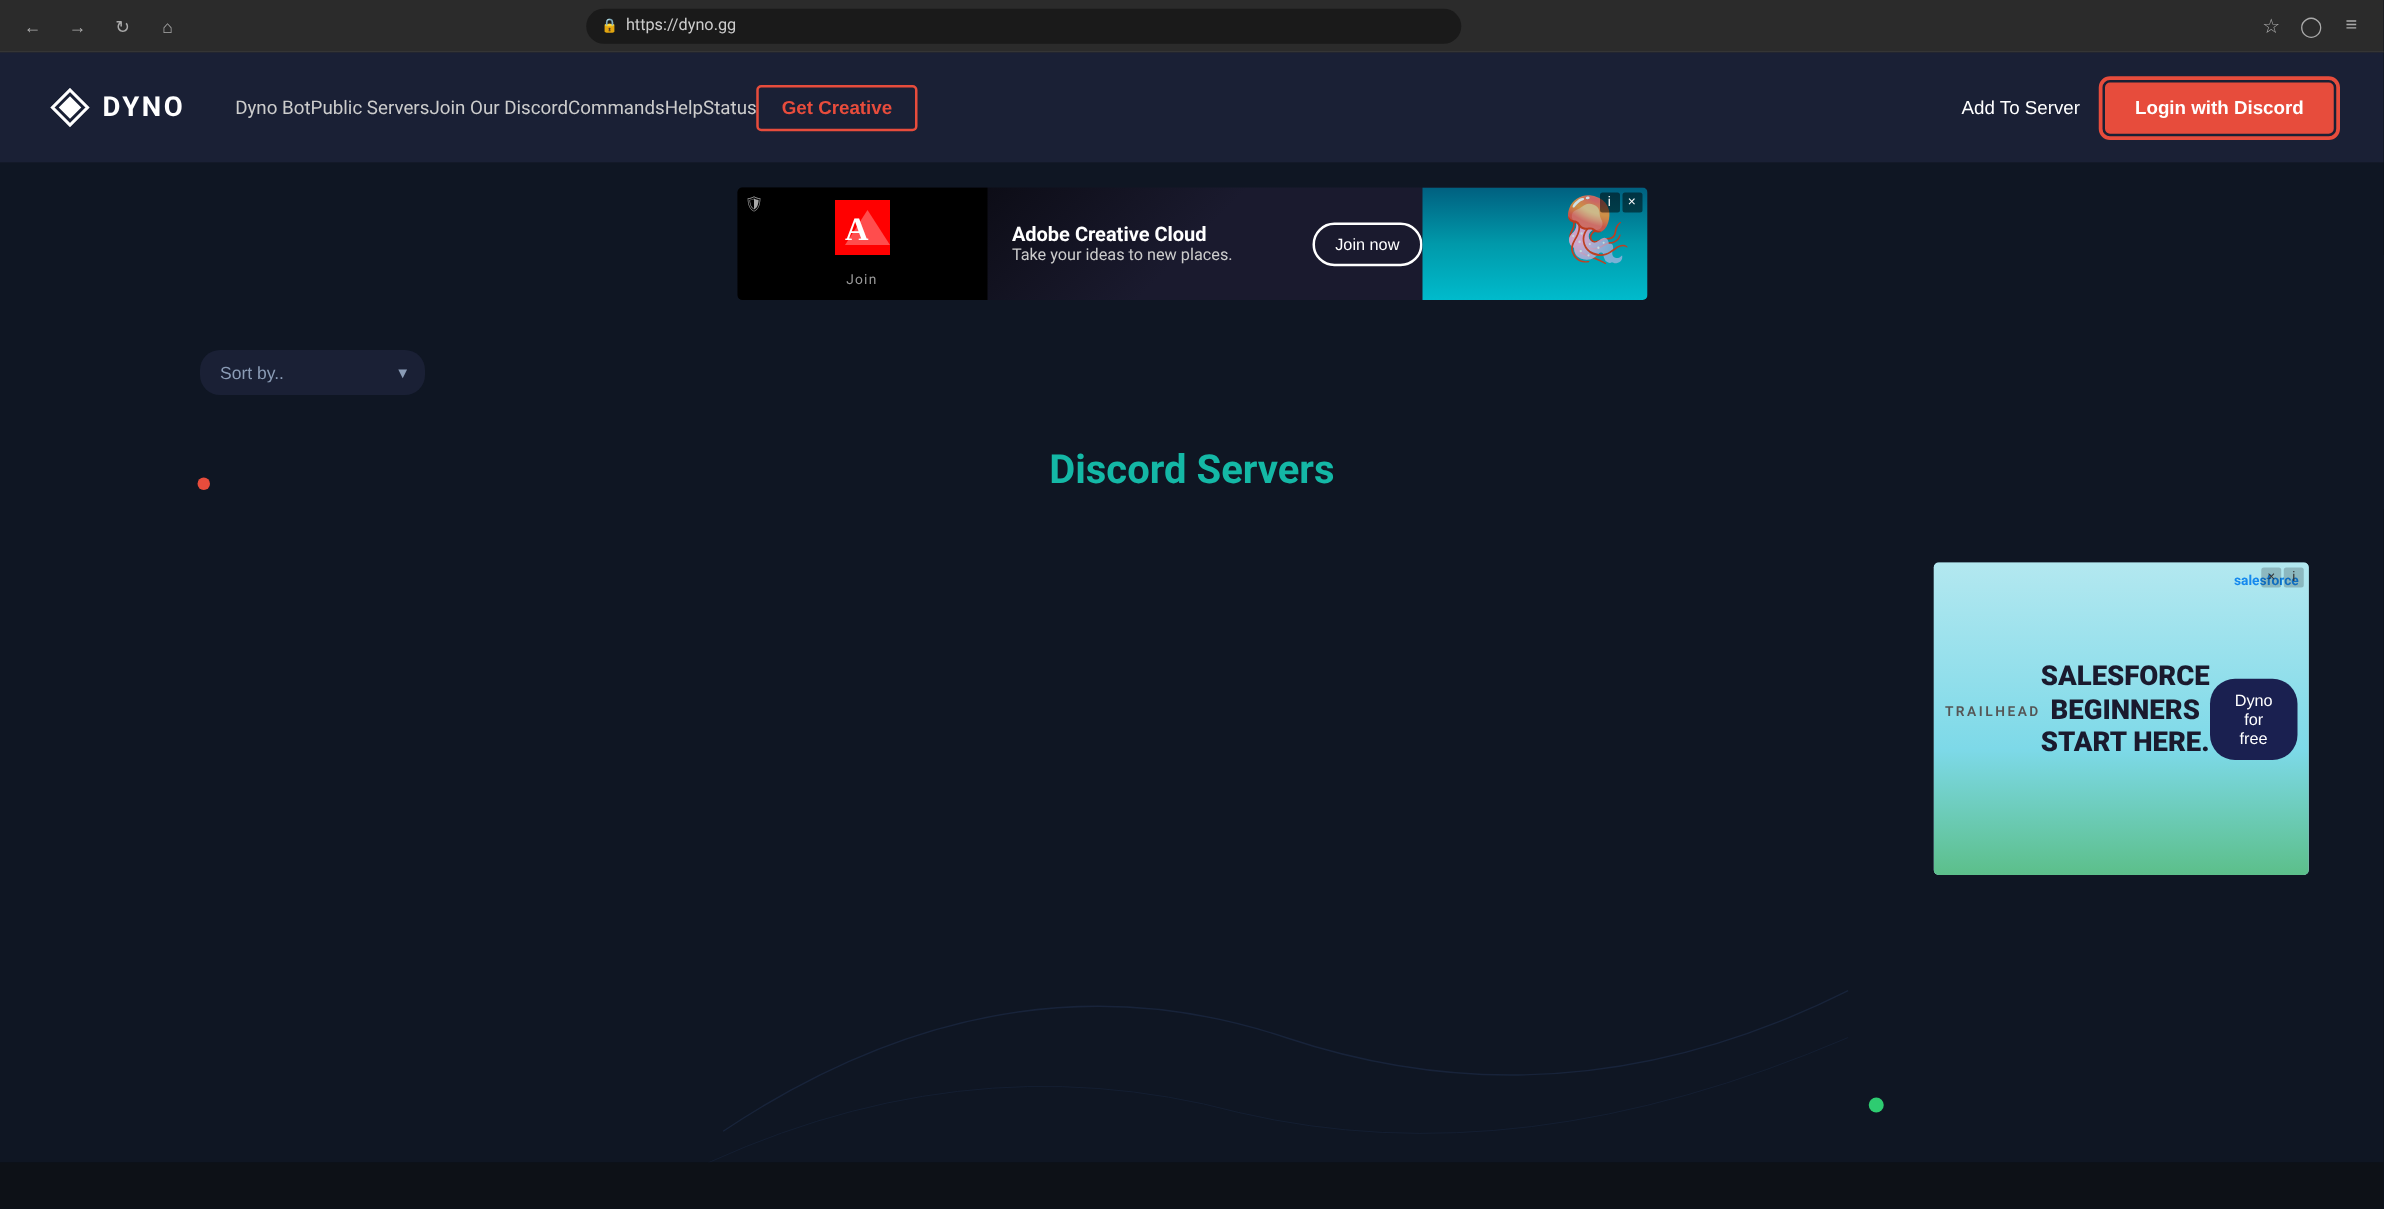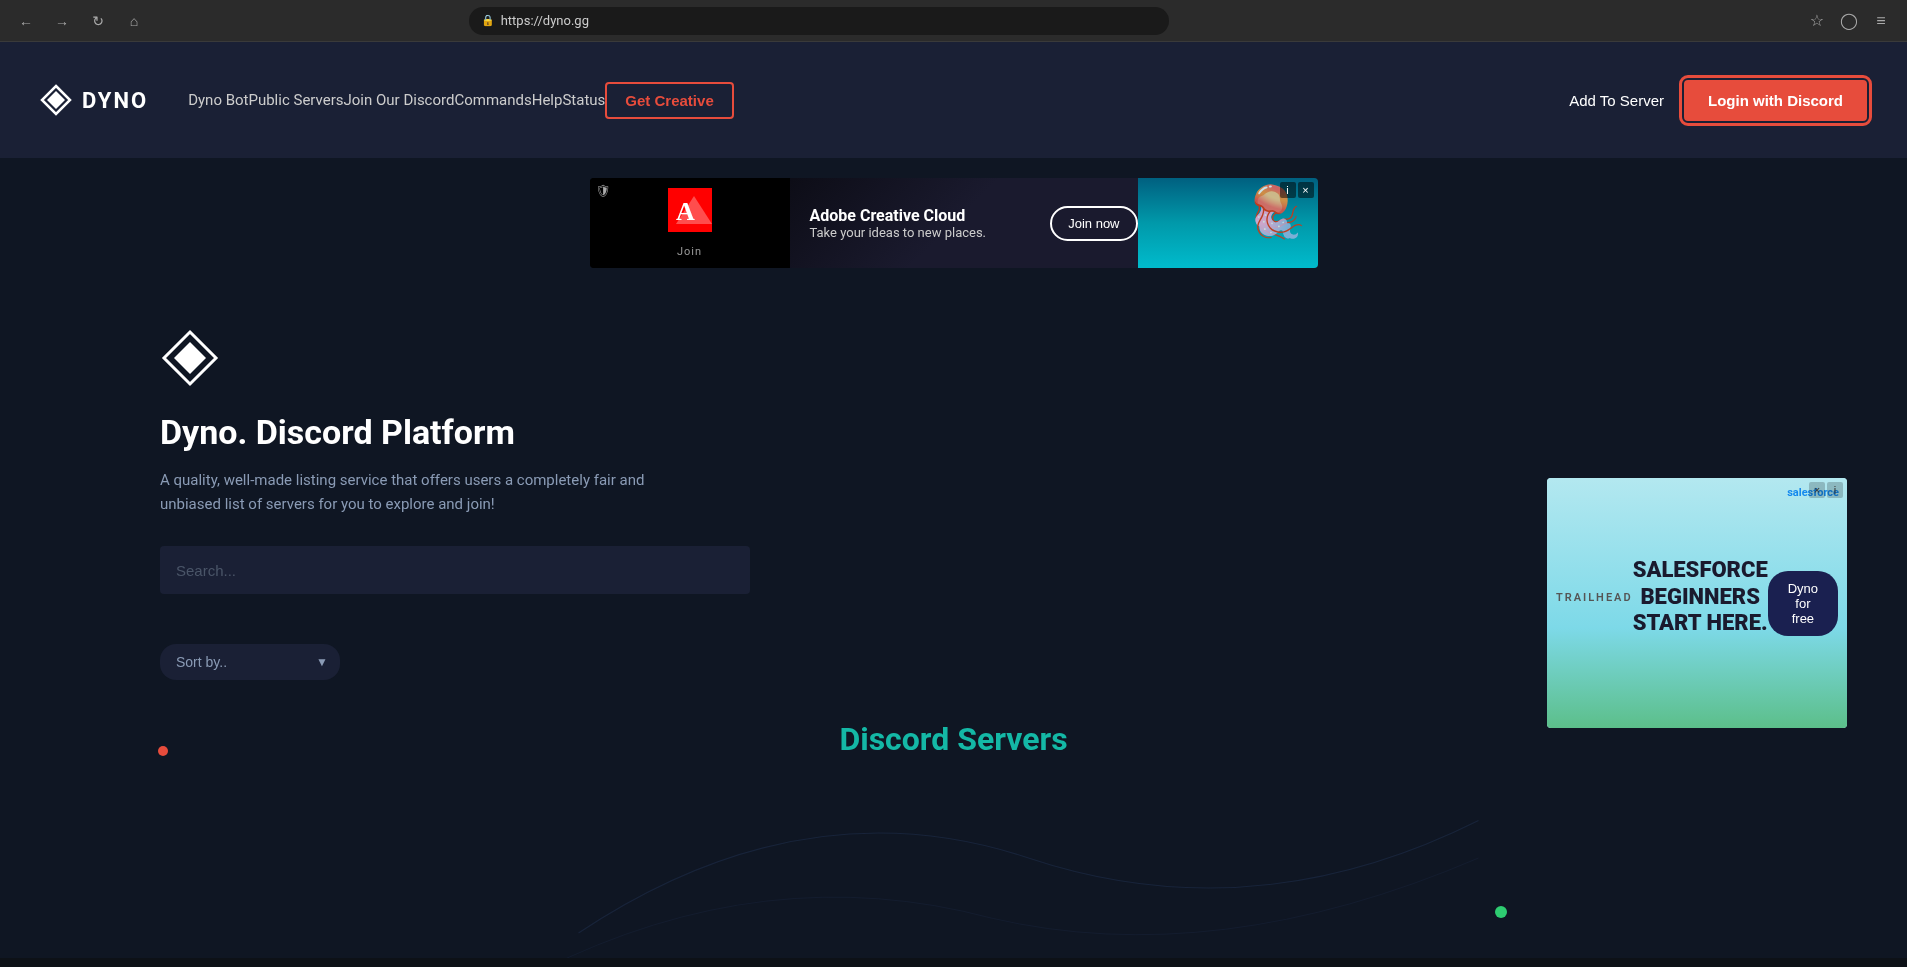--- a/index.html
+++ b/index.html
@@ -57,21 +57,21 @@
     }
 
     
     .page-container {
       position: relative;
     }
 
     
     .navbar {
       background: #1a2035;
-      height: 116px;
+      height: 88px;
       display: flex;
       align-items: center;
       padding: 0 40px;
       position: relative;
       z-index: 10;
     }
     .navbar-logo {
       display: flex;
       align-items: center;
       gap: 10px;
@@ -534,31 +534,20 @@
           <span>Join now</span>
         </button>
         <div class="ad-adobe-right">
           <div class="ad-jellyfish">🪼</div>
         </div>
         <button class="ad-info-btn" style="top:4px;right:22px;">i</button>
         <button class="ad-close-btn" style="top:4px;right:4px;">×</button>
       </div>
     </div>
 
-    <div class="hero">
-      
-      <svg class="hero-logo" viewBox="0 0 60 60" fill="none" xmlns="http://www.w3.org/2000/svg">
-        <polygon points="30,4 56,30 30,56 4,30" fill="none" stroke="white" stroke-width="3"></polygon>
-        <polygon points="30,14 46,30 30,46 14,30" fill="white"></polygon>
-      </svg>
-
-      <h1 class="hero-title">Dyno. Discord Platform</h1>
-      <p class="hero-subtitle">A quality, well-made listing service that offers users a completely fair and unbiased list of servers for you to explore and join!</p>
-      <input class="search-bar" type="text" placeholder="Search..." style="">
-    </div>
 
     <div class="sort-section">
       <div class="sort-wrapper">
         <select class="sort-dropdown">
           <option>Sort by..</option>
           <option>Most Members</option>
           <option>Recently Added</option>
           <option>Most Active</option>
         </select>
         <span class="sort-chevron">▼</span>

